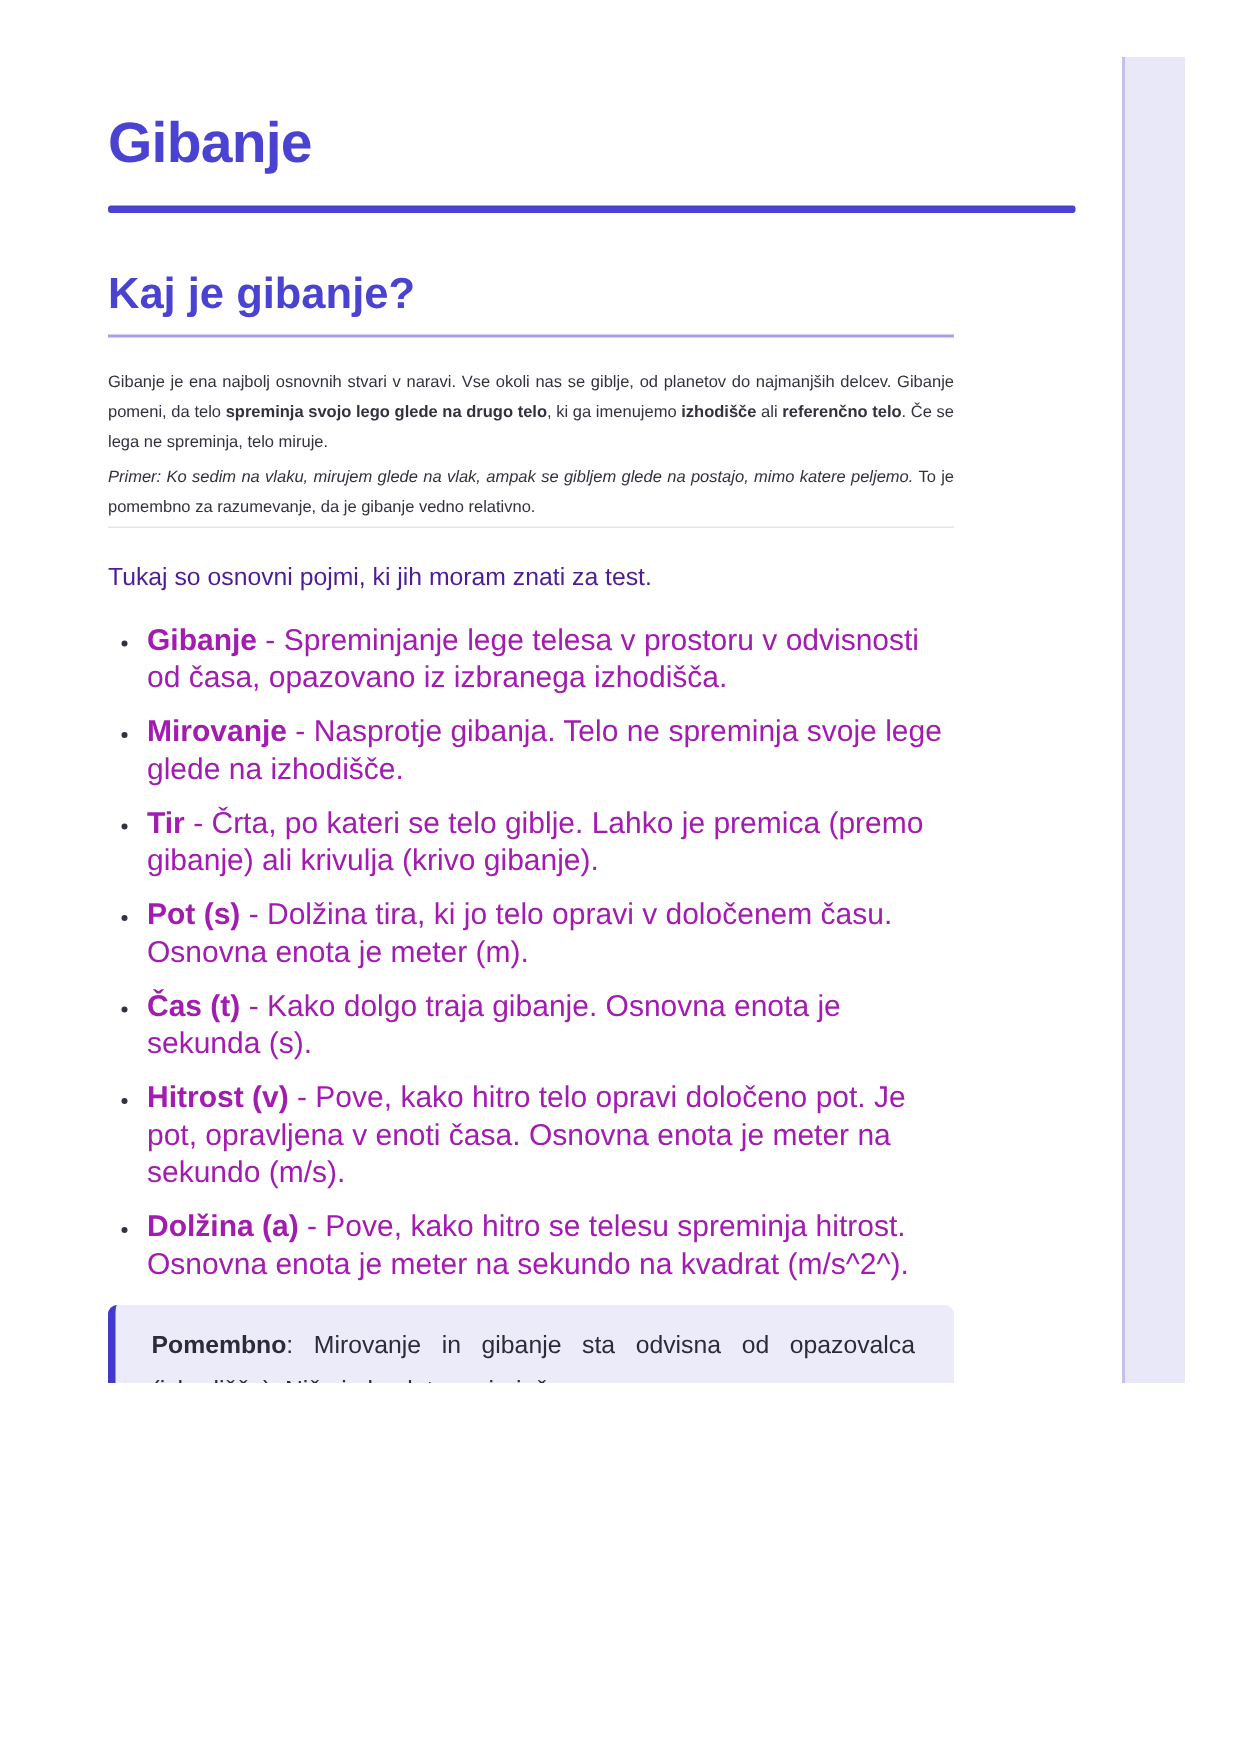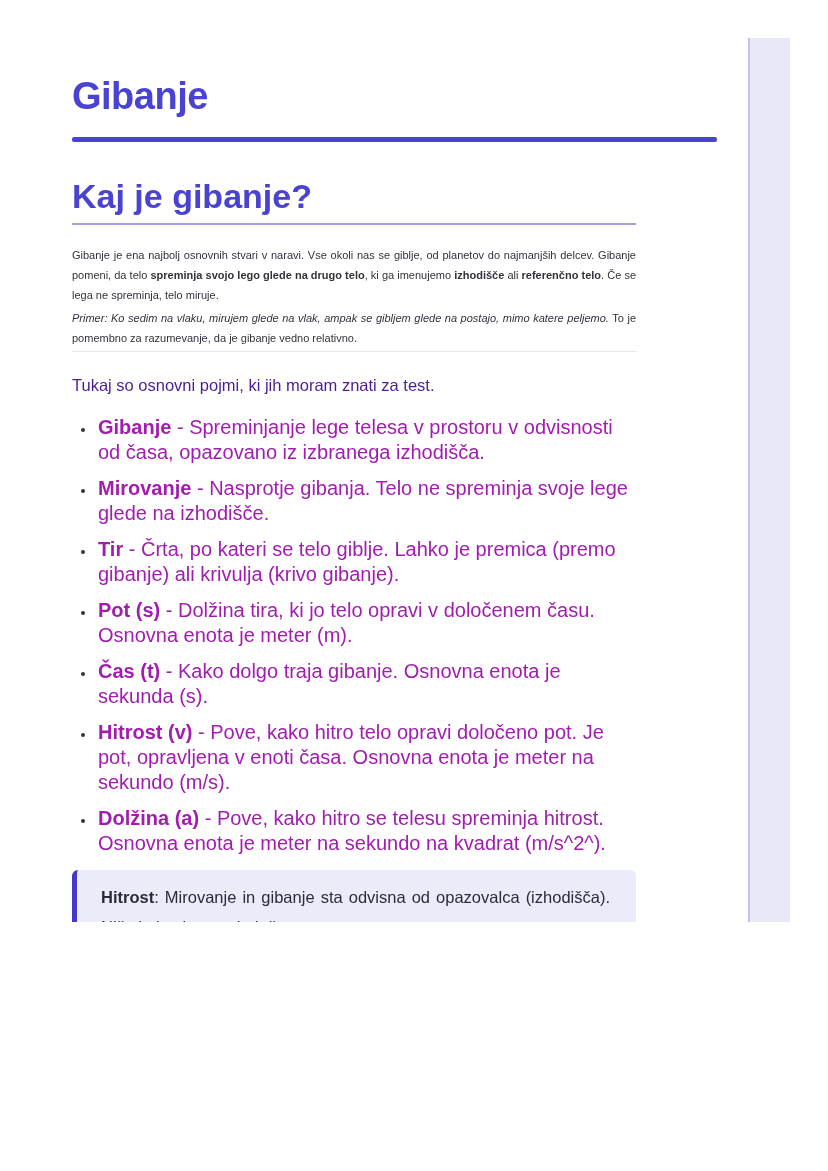--- a/index.html
+++ b/index.html
@@ -40,21 +40,21 @@
   }
   .title-rule {
     margin-top: 21px;
     width: 645px;
     height: 5px;
     background: #4a43d2;
     border-radius: 2px;
   }
   h2.section-heading {
     margin-top: 40px;
-    font-size: 34px;
+    font-size: 29px;
     line-height: 29px;
     font-weight: 700;
     color: #4a43d2;
     padding-bottom: 12px;
     border-bottom: 2px solid #a5a0e2;
   }
   h2.second { margin-top: 39px; }
   p.body-par {
     margin-top: 20px;
     font-size: 11px;
@@ -142,21 +142,21 @@
       <li><strong>Gibanje</strong><span> - Spreminjanje lege telesa v prostoru v odvisnosti od časa, opazovano iz izbranega izhodišča.</span></li>
       <li><strong>Mirovanje</strong><span> - Nasprotje gibanja. Telo ne spreminja svoje lege glede na izhodišče.</span></li>
       <li><strong>Tir</strong><span> - Črta, po kateri se telo giblje. Lahko je premica (premo gibanje) ali krivulja (krivo gibanje).</span></li>
       <li><strong>Pot (s)</strong><span> - Dolžina tira, ki jo telo opravi v določenem času. Osnovna enota je meter (m).</span></li>
       <li><strong>Čas (t)</strong><span> - Kako dolgo traja gibanje. Osnovna enota je sekunda (s).</span></li>
       <li><strong>Hitrost (v)</strong><span> - Pove, kako hitro telo opravi določeno pot. Je pot, opravljena v enoti časa. Osnovna enota je meter na sekundo (m/s).</span></li>
       <li><strong>Dolžina (a)</strong><span> - Pove, kako hitro se telesu spreminja hitrost. Osnovna enota je meter na sekundo na kvadrat (m/s^2^).</span></li>
     </ul>
 
     <div class="callout">
-      <p><strong>Hitrost</strong><span>: Mirovanje in gibanje sta odvisna od opazovalca (izhodišča). Nič ni absolutno mirujoče.</span></p>
+      <p><strong>Pomembno</strong><span>: Mirovanje in gibanje sta odvisna od opazovalca (izhodišča). Nič ni absolutno mirujoče.</span></p>
     </div>
 
     <hr class="soft-divider bottom">
 
   </div>
 
   <div class="copyright">(c) Knowunity 2025</div>
 
 </div>
 

